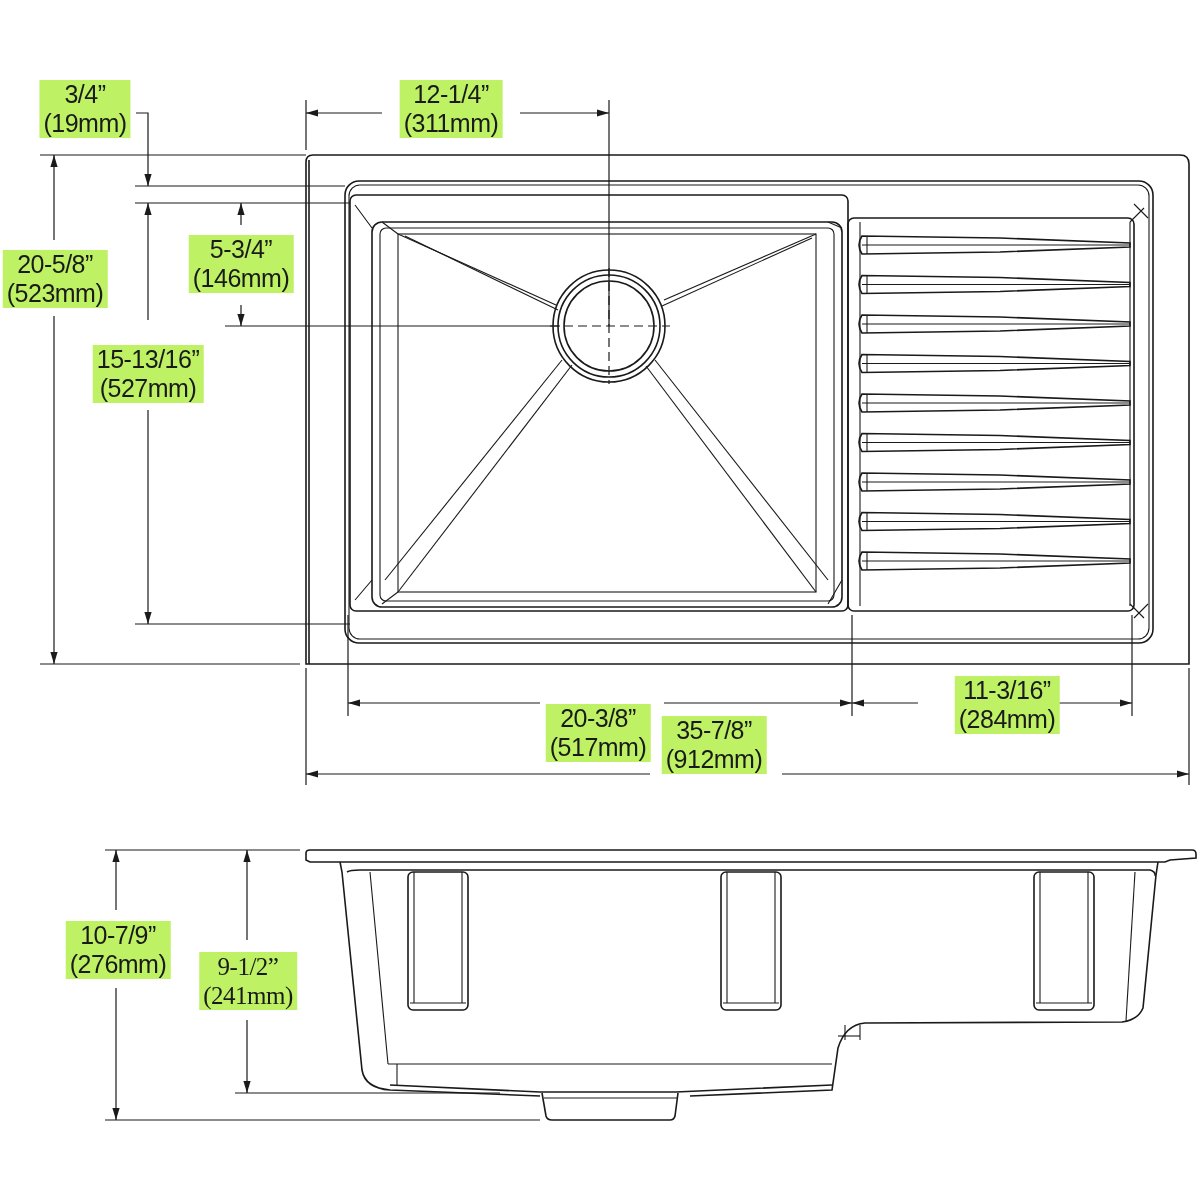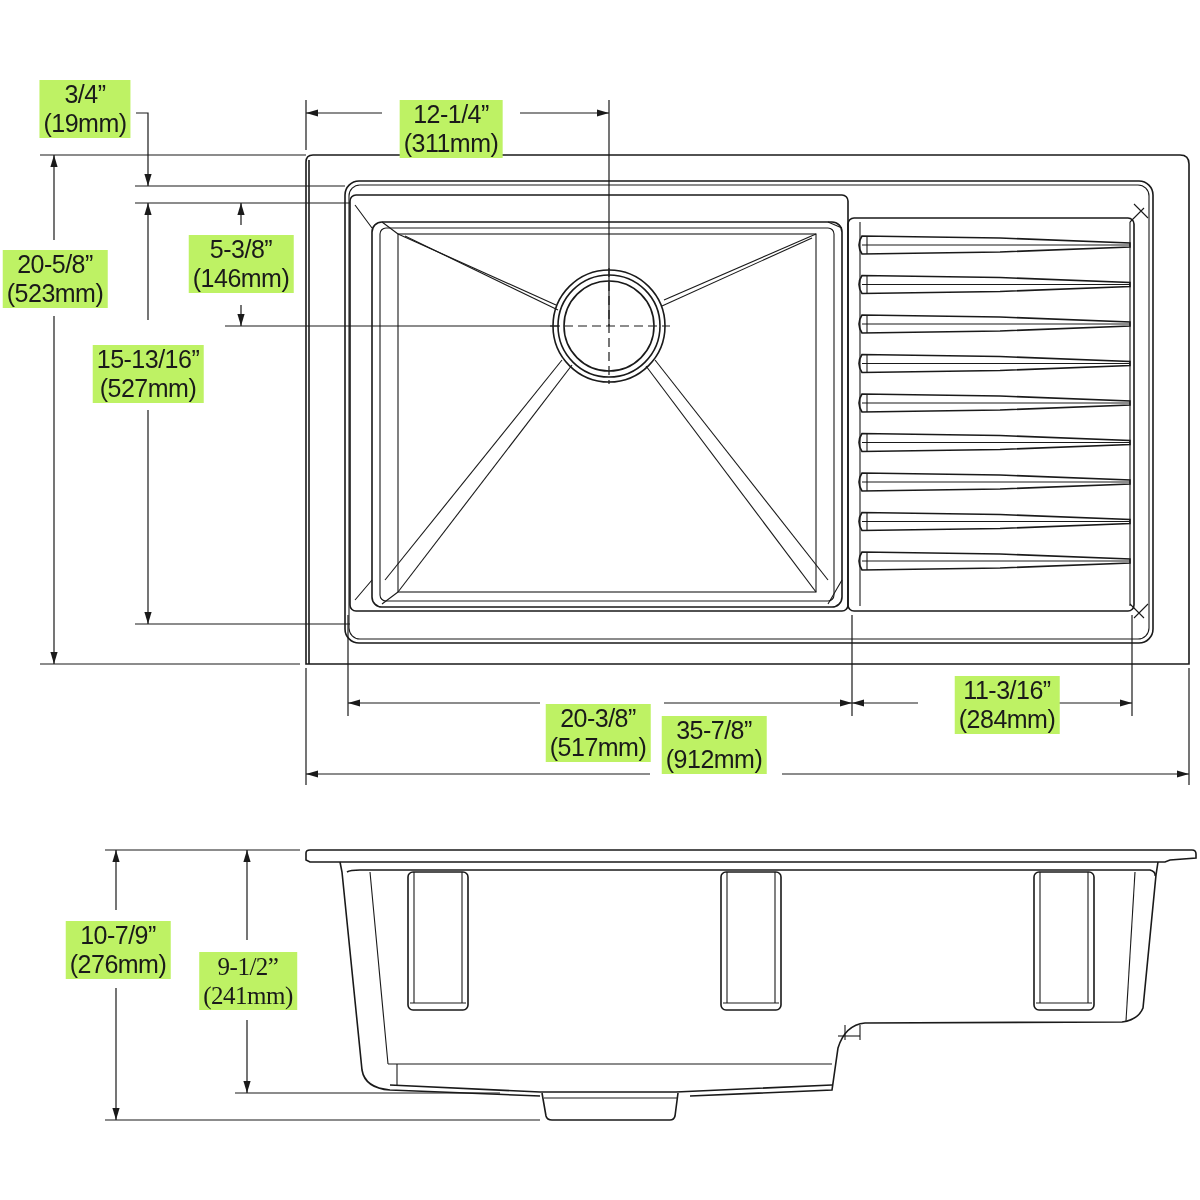--- a/index.html
+++ b/index.html
@@ -190,30 +190,30 @@
 
     <line class="dim" x1="247" y1="940" x2="247" y2="850" marker-end="url(#arr)"></line>
     <line class="dim" x1="247" y1="1020" x2="247" y2="1093" marker-end="url(#arr)"></line>
   </g>
 </svg>
 
 <div class="lbl" style="left:85px; top:80px;">
   <span>3/4”</span>
   <span>(19mm)</span>
 </div>
-<div class="lbl" style="left:451px; top:80px;margin-top:20px;">
+<div class="lbl" style="left:451px; top:80px;">
   <span>12-1/4”</span>
   <span>(311mm)</span>
 </div>
 <div class="lbl" style="left:55px; top:250px;">
   <span>20-5/8”</span>
   <span>(523mm)</span>
 </div>
 <div class="lbl" style="left:241px; top:235px;">
-  <span>5-3/8”</span>
+  <span>5-3/4”</span>
   <span>(146mm)</span>
 </div>
 <div class="lbl" style="left:148px; top:345px;">
   <span>15-13/16”</span>
   <span>(527mm)</span>
 </div>
 <div class="lbl" style="left:598px; top:676px;margin-top:28px;">
   <span>20-3/8”</span>
   <span>(517mm)</span>
 </div>

